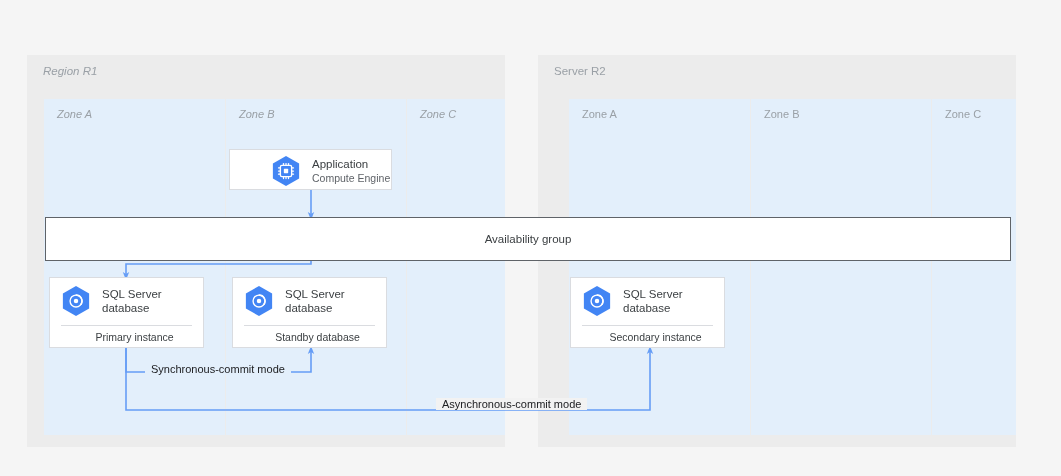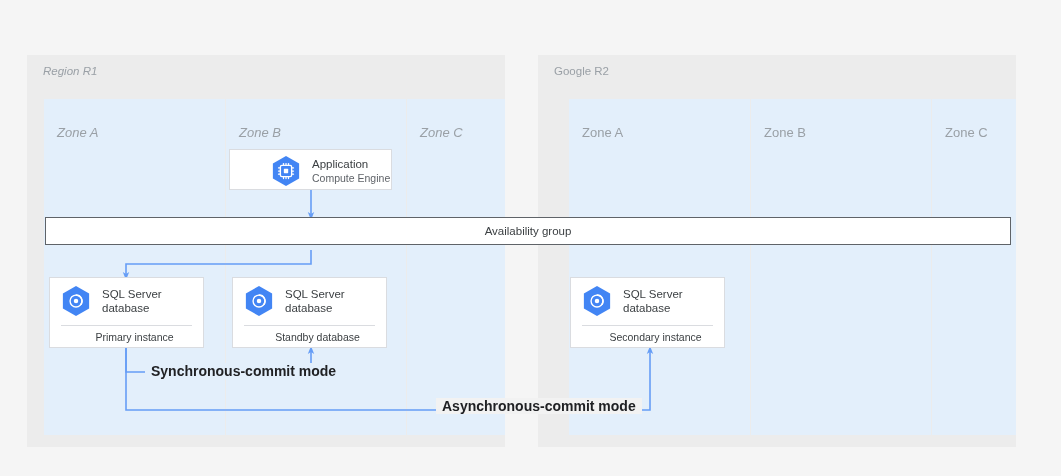--- a/index.html
+++ b/index.html
@@ -51,22 +51,22 @@
     color: #9aa0a6;
     white-space: nowrap;
   }
   .zone {
     position: absolute;
     background: #e3effb;
   }
   .zone-label {
     position: absolute;
     left: 13px;
-    top: 26px;
-    font-size: 13px;
+    top: 9px;
+    font-size: 11px;
     color: #9aa0a6;
     white-space: nowrap;
   }
 
   
   .card {
     position: absolute;
     background: #ffffff;
     border: 1px solid #dadce0;
     box-sizing: border-box;
@@ -127,26 +127,25 @@
     position: absolute;
     left: 0; top: 0;
     width: 1061px;
     height: 476px;
     pointer-events: none;
   }
 
   
   .edge-label {
     position: absolute;
-    font-size: 14px;
+    font-size: 11px;
     color: #202124;
     white-space: nowrap;
     padding: 0 6px;
     background: transparent;
-    font-weight: bold;
   }
 </style>
 </head>
 <body>
 
 <div id="canvas">
 
 
   <div class="region" style="left:27px; top:55px; width:478px; height:392px;font-style:italic;">
     <div class="region-label">Region R1</div>
@@ -155,21 +154,21 @@
     </div>
     <div class="zone" style="left:199px; top:44px; width:180px; height:336px;">
       <div class="zone-label">Zone B</div>
     </div>
     <div class="zone" style="left:380px; top:44px; width:98px; height:336px;">
       <div class="zone-label">Zone C</div>
     </div>
   </div>
 
   <div class="region" style="left:538px; top:55px; width:478px; height:392px;">
-    <div class="region-label">Google R2</div>
+    <div class="region-label">Server R2</div>
     <div class="zone" style="left:31px; top:44px; width:181px; height:336px;">
       <div class="zone-label">Zone A</div>
     </div>
     <div class="zone" style="left:213px; top:44px; width:180px; height:336px;">
       <div class="zone-label">Zone B</div>
     </div>
     <div class="zone" style="left:394px; top:44px; width:84px; height:336px;">
       <div class="zone-label">Zone C</div>
     </div>
   </div>
@@ -183,21 +182,21 @@
 
     <path d="M311,190 L311,216" stroke="#669df6" stroke-width="1.6" fill="none" marker-end="url(#arrow)"></path>
 
     <path d="M311,250 L311,264 L126,264 L126,276" stroke="#669df6" stroke-width="1.6" fill="none" marker-end="url(#arrow)"></path>
 
     <path d="M126,348 L126,372 L311,372 L311,350" stroke="#669df6" stroke-width="1.6" fill="none" marker-end="url(#arrow)"></path>
 
     <path d="M126,348 L126,410 L650,410 L650,350" stroke="#669df6" stroke-width="1.6" fill="none" marker-end="url(#arrow)"></path>
   </svg>
 
-  <div class="avail-bar" style="left:45px; top:217px; width:966px; height:28px;text-align:center;">
+  <div class="avail-bar" style="left:45px; top:217px; width:966px; height:44px;text-align:center;">
     <span>Availability group</span>
   </div>
 
   <div class="card" style="left:229px; top:149px; width:163px; height:41px;">
     <div class="card-top" style="height:41px;padding-left:41px;">
       <svg class="card-icon" viewBox="0 0 44 48">
         <path d="M22 0 L43 12 L43 36 L22 48 L1 36 L1 12 Z" fill="#4285f4"></path>
         <rect x="13" y="15" width="18" height="18" rx="2.5" fill="none" stroke="#ffffff" stroke-width="2.2"></rect>
         <rect x="18.5" y="20.5" width="7" height="7" rx="1" fill="#ffffff"></rect>
         <g stroke="#ffffff" stroke-width="2" stroke-linecap="round">

